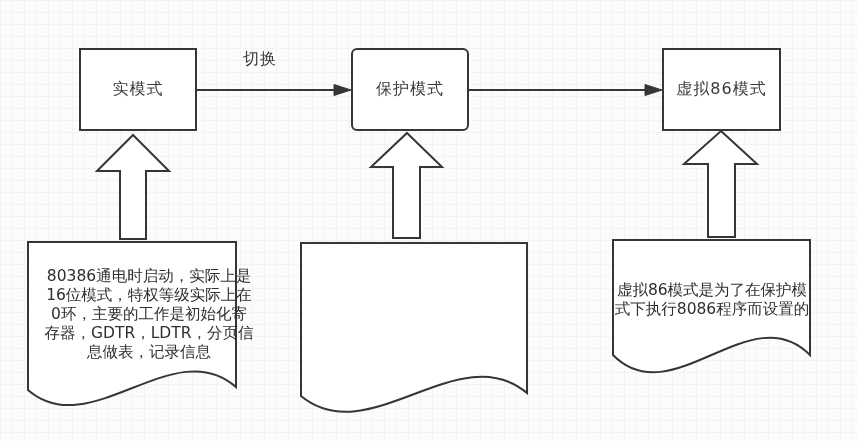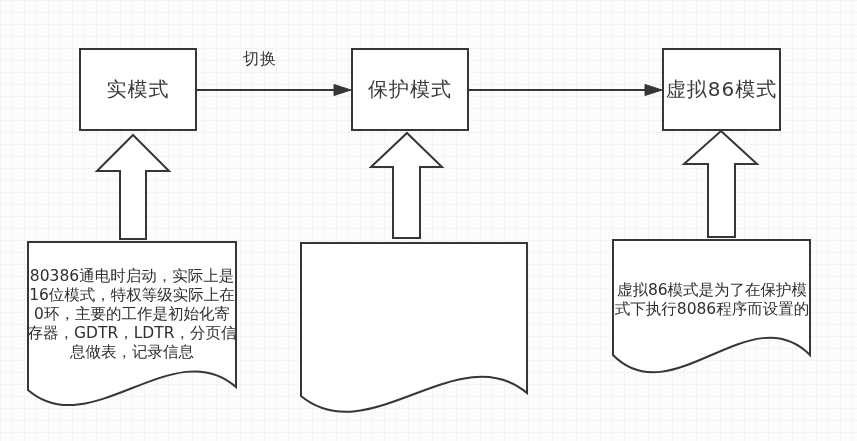--- a/index.html
+++ b/index.html
@@ -39,21 +39,21 @@
     stroke: #363636;
   }
   .node {
     position: absolute;
     box-sizing: border-box;
     border: 2px solid #363636;
     background: #ffffff;
     display: flex;
     align-items: center;
     justify-content: center;
-    font-size: 20px;
+    font-size: 16px;
     color: #3a3a3a;
     letter-spacing: 1px;
   }
   .edge-label {
     position: absolute;
     width: 80px;
     text-align: center;
     font-size: 16px;
     color: #3a3a3a;
     letter-spacing: 1px;
@@ -89,30 +89,30 @@
     <path class="shape-stroke" d="M721,131 L757,164 L735,164 L735,237 L708,237 L708,164 L684,164 Z"></path>
 
     <path class="shape-stroke" d="M28,242 L236,242 L236,387 C174,332 90,444 28,390 Z"></path>
     <path class="shape-stroke" d="M301,243 L527,243 L527,393 C459,336 369,452 301,396 Z"></path>
     <path class="shape-stroke" d="M613,240 L810,240 L810,355 C751,295 672,415 613,355 Z"></path>
   </svg>
 
   <div class="node" style="left:79px; top:48px; width:118px; height:83px;">
     <span>实模式</span>
   </div>
-  <div class="node" style="left:351px; top:48px; width:118px; height:83px;">
+  <div class="node" style="left:351px; top:48px; width:118px; height:83px;border-radius:6px;">
     <span>保护模式</span>
   </div>
   <div class="node" style="left:662px; top:48px; width:119px; height:83px;">
     <span>虚拟86模式</span>
   </div>
 
   <div class="edge-label" style="left:220px; top:49px;">切换</div>
 
-  <div class="doc-text" style="left:26px; top:267px; width:212px;">80386通电时启动，实际上是
+  <div class="doc-text" style="left:43px; top:267px; width:212px;">80386通电时启动，实际上是
 16位模式，特权等级实际上在
 0环，主要的工作是初始化寄
 存器，GDTR，LDTR，分页信
 息做表，记录信息</div>
   <div class="doc-text" style="left:607px; top:281px; width:210px;">虚拟86模式是为了在保护模
 式下执行8086程序而设置的</div>
 
 </div>
 
 </body></html>

